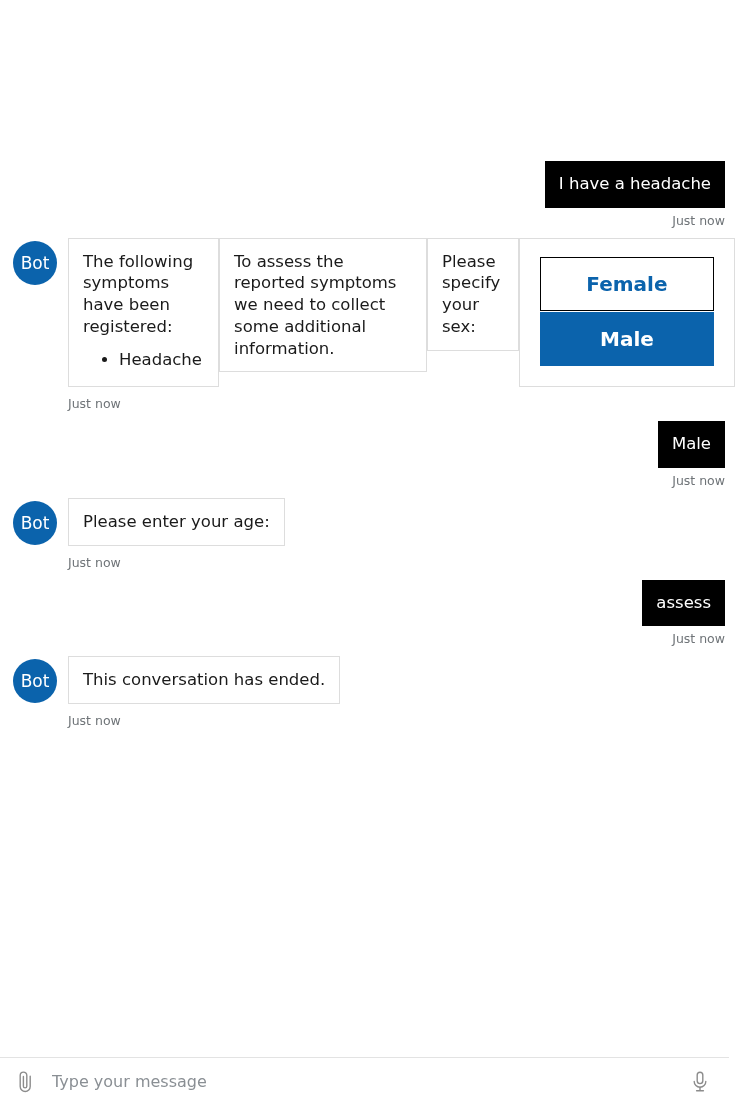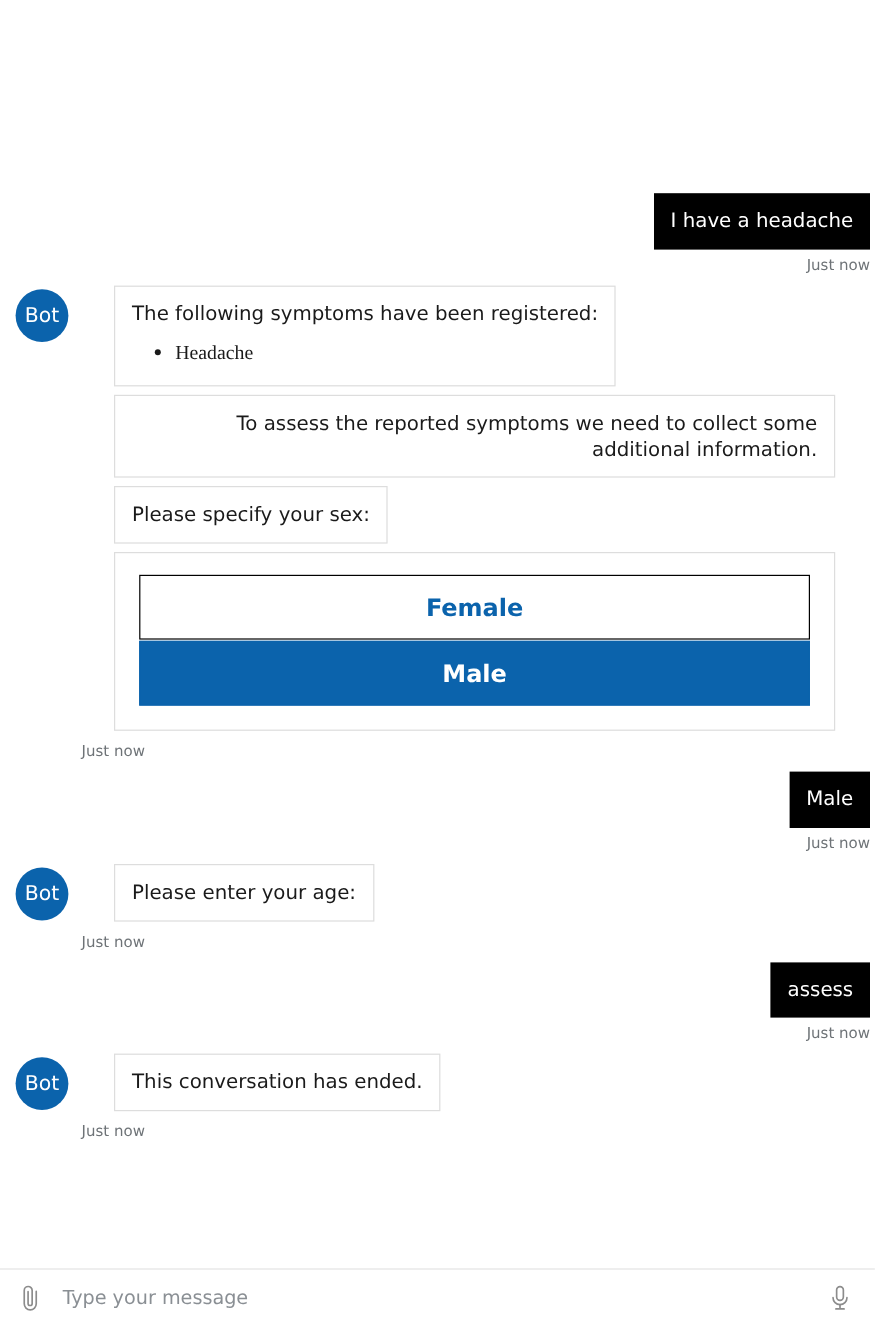--- a/index.html
+++ b/index.html
@@ -89,45 +89,43 @@
     display: flex;
     align-items: center;
     justify-content: center;
     margin-right: 11px;
     margin-left: 3px;
     margin-top: 3px;
     user-select: none;
   }
   .bot-bubbles {
     display: flex;
-    flex-direction: column;
+    flex-direction: row;
     align-items: flex-start;
     flex: 1;
     min-width: 0;
-    margin-left: 27px;
   }
   .bot-bubble {
     background: #ffffff;
     border: 1px solid #dddddd;
     color: #1a1a1a;
     font-size: 16.5px;
     line-height: 1.32;
     padding: 12px 14px;
     box-sizing: border-box;
     margin-bottom: 7px;
     max-width: 601px;
   }
-  .bot-bubble.wide { width: 601px; text-align: right; }
+  .bot-bubble.wide { width: 601px; }
   .bot-bubble.auto { width: auto; }
 
   .bot-bubble ul {
     margin: 11px 0 4px 0;
     padding-left: 36px;
     list-style: disc;
-    font-family: Liberation Serif, serif;
   }
   .bot-bubble ul li {
     font-size: 16.5px;
     line-height: 1.3;
     margin: 0;
   }
 
   .bot-time {
     font-size: 12.5px;
     color: #6e7377;

